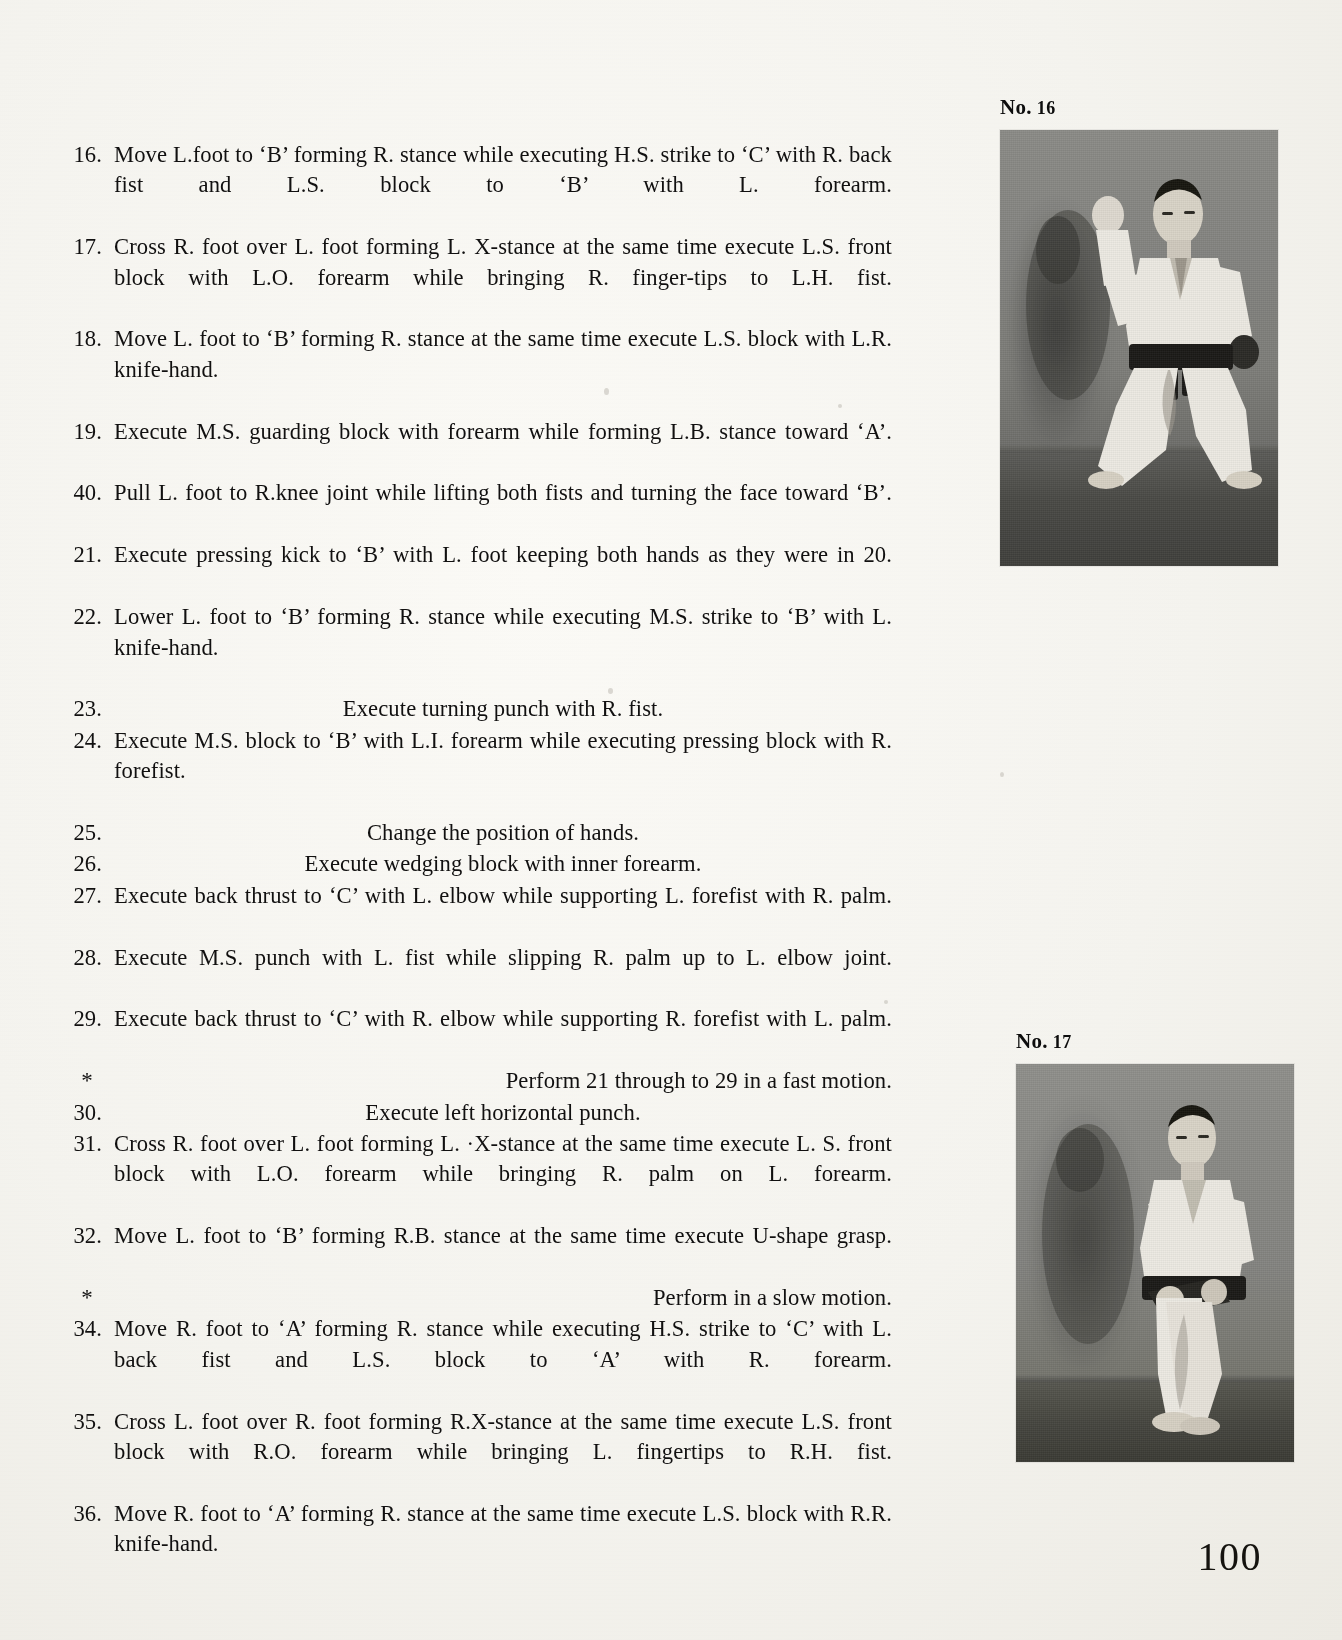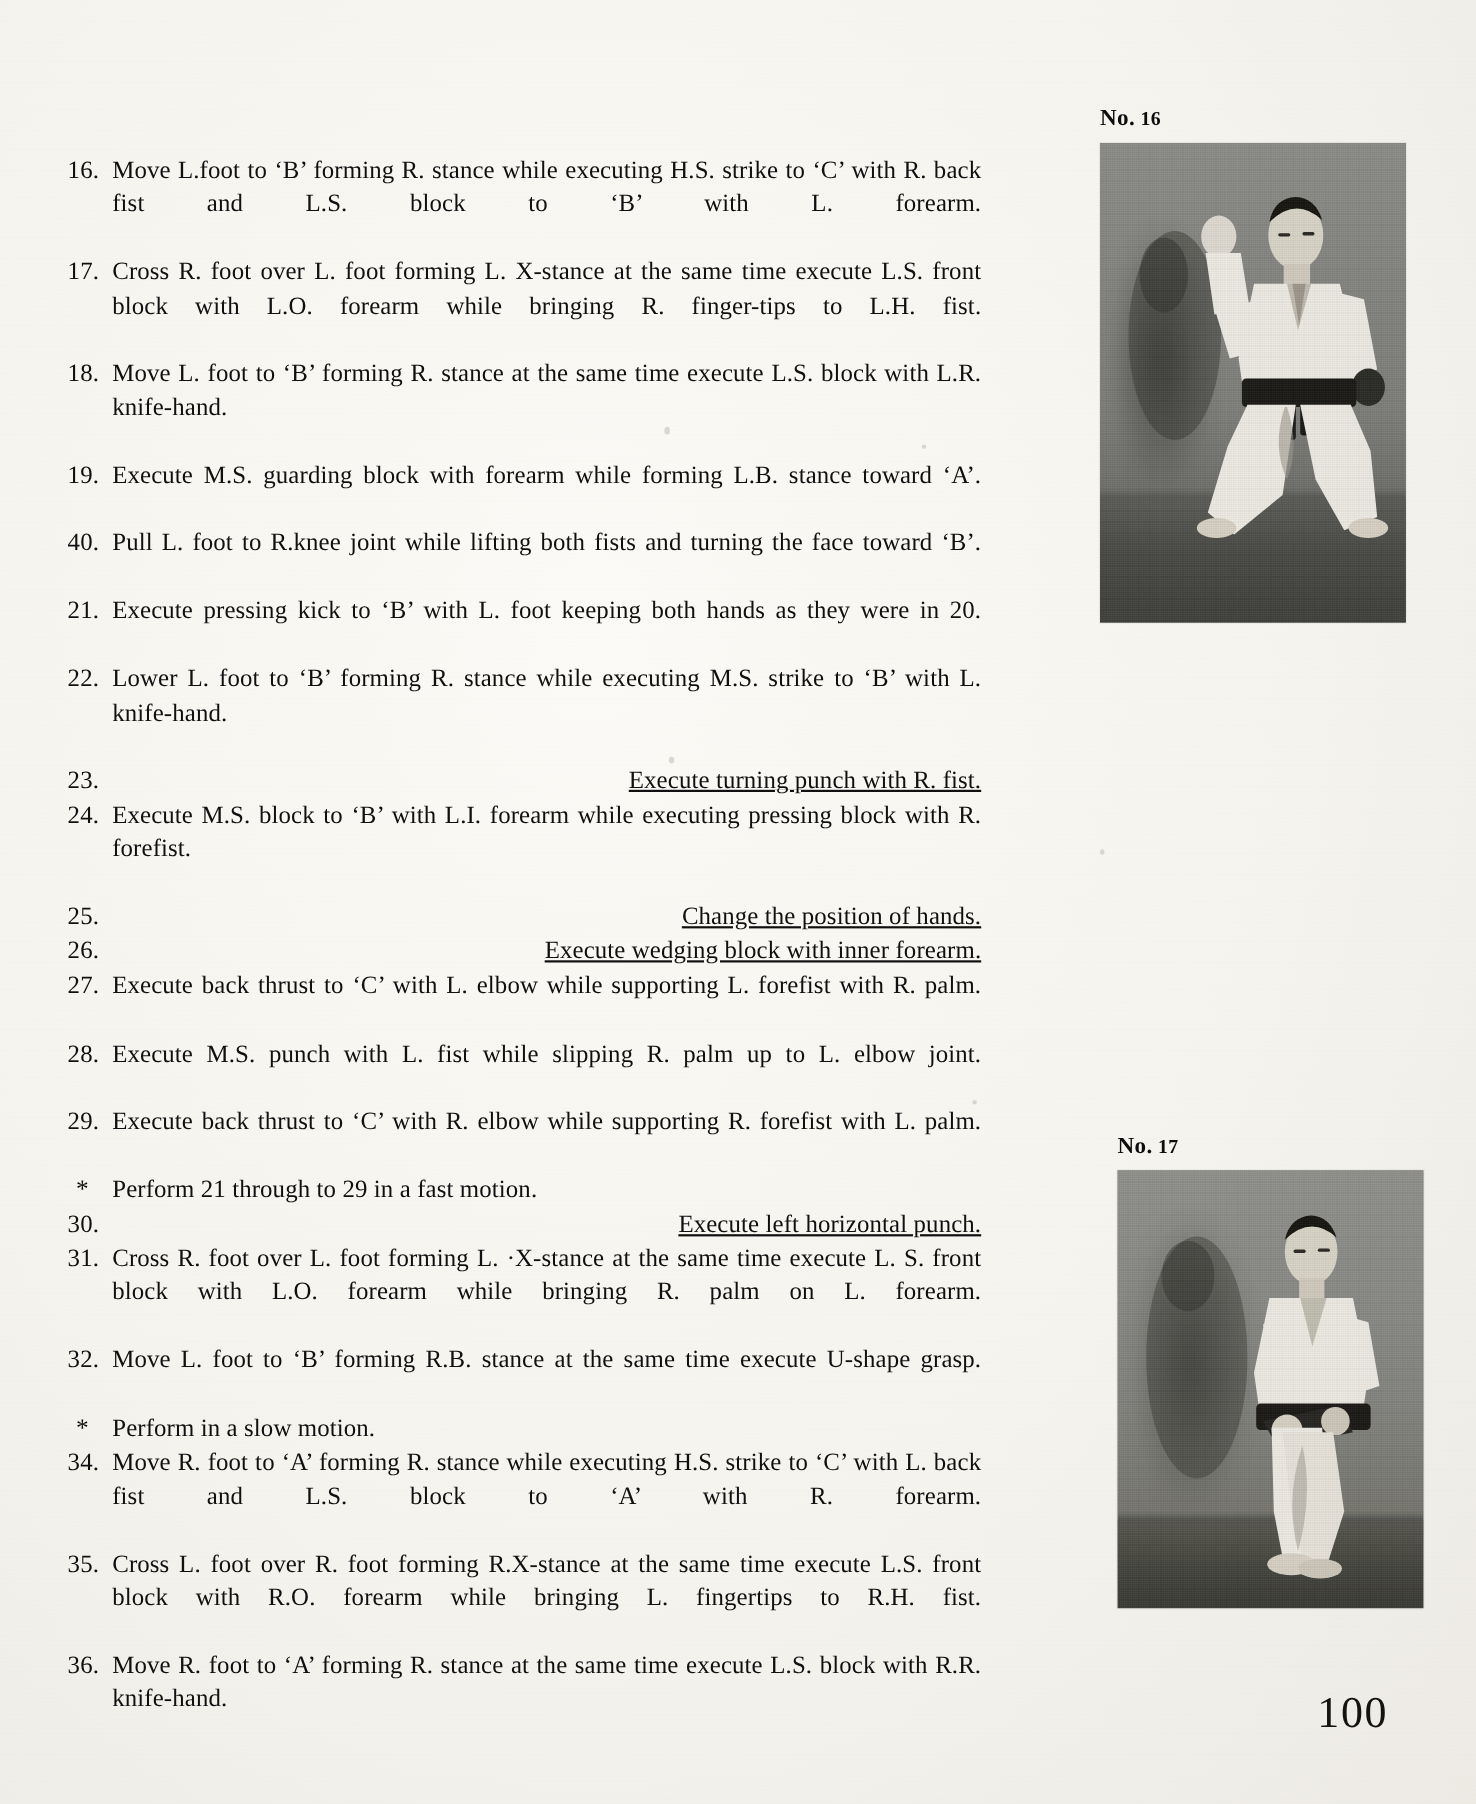--- a/index.html
+++ b/index.html
@@ -37,21 +37,21 @@
     position: absolute;
     left: 56px;
     top: 140px;
     width: 836px;
   }
   .step {
     display: flex;
     align-items: flex-start;
     font-size: 22.6px;
     line-height: 30.4px;
-    margin: 0 0 1px 0;
+    margin: 0 0 1px 12px;
     letter-spacing: .1px;
   }
   .step .num {
     flex: 0 0 auto;
     width: 46px;
     text-align: right;
     padding-right: 12px;
     box-sizing: border-box;
     white-space: nowrap;
   }
@@ -61,32 +61,31 @@
     text-justify: inter-word;
     hyphens: none;
   }
   
   .step .body::after {
     content: "";
     display: inline-block;
     width: 100%;
   }
   .step.nojustify .body {
-    text-align: right;
-    text-decoration: underline;
+    text-align: center;
   }
   .step.nojustify .body::after { display: none; }
 
   .step.note .num {
     width: 46px;
     text-align: center;
     padding-right: 8px;
     font-size: 23px;
   }
-  .step.note .body { text-align: left; }
+  .step.note .body { text-align: right; }
   .step.note .body::after { display: none; }
 
   
   .figure {
     position: absolute;
   }
   .figure-label {
     font-family: "Liberation Serif", "DejaVu Serif", serif;
     font-weight: bold;
     font-size: 21px;

